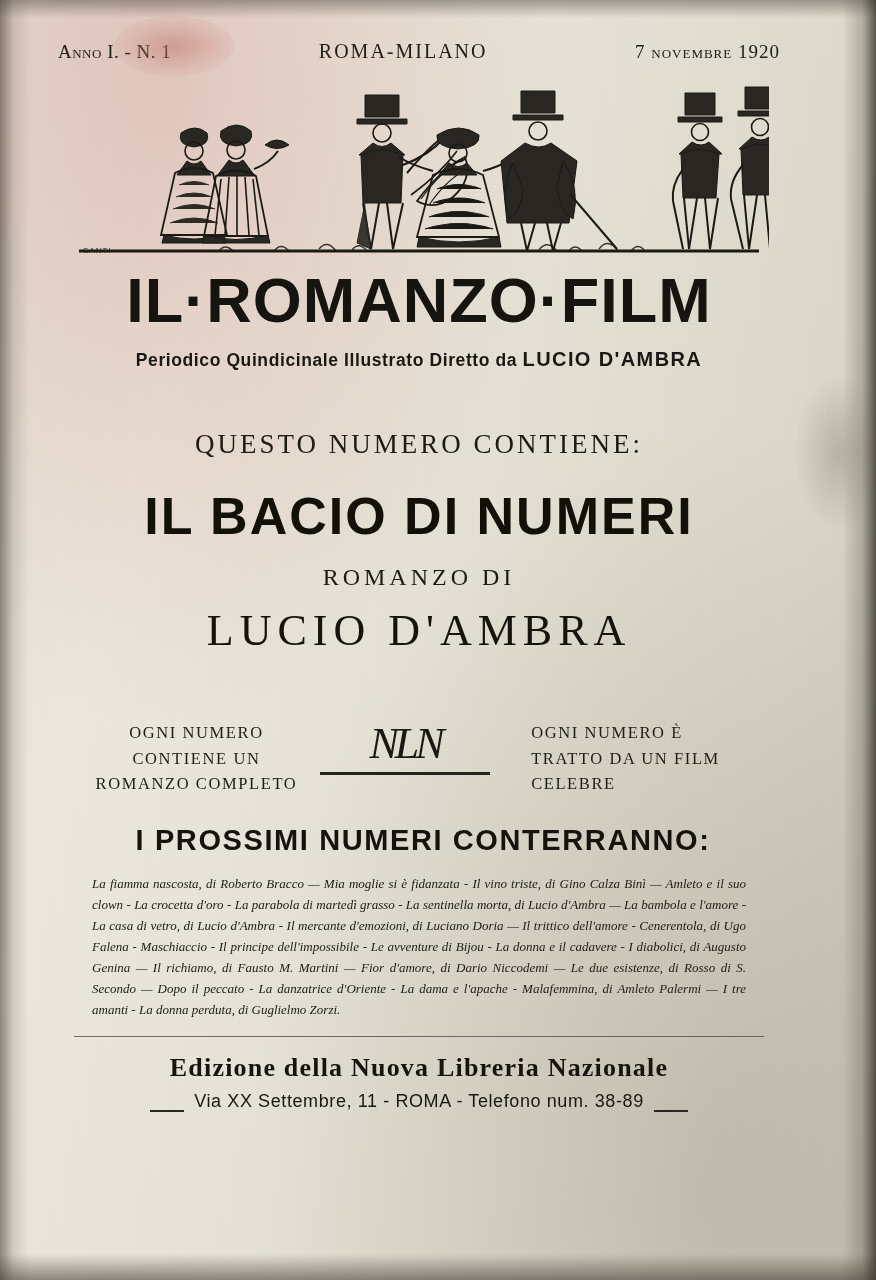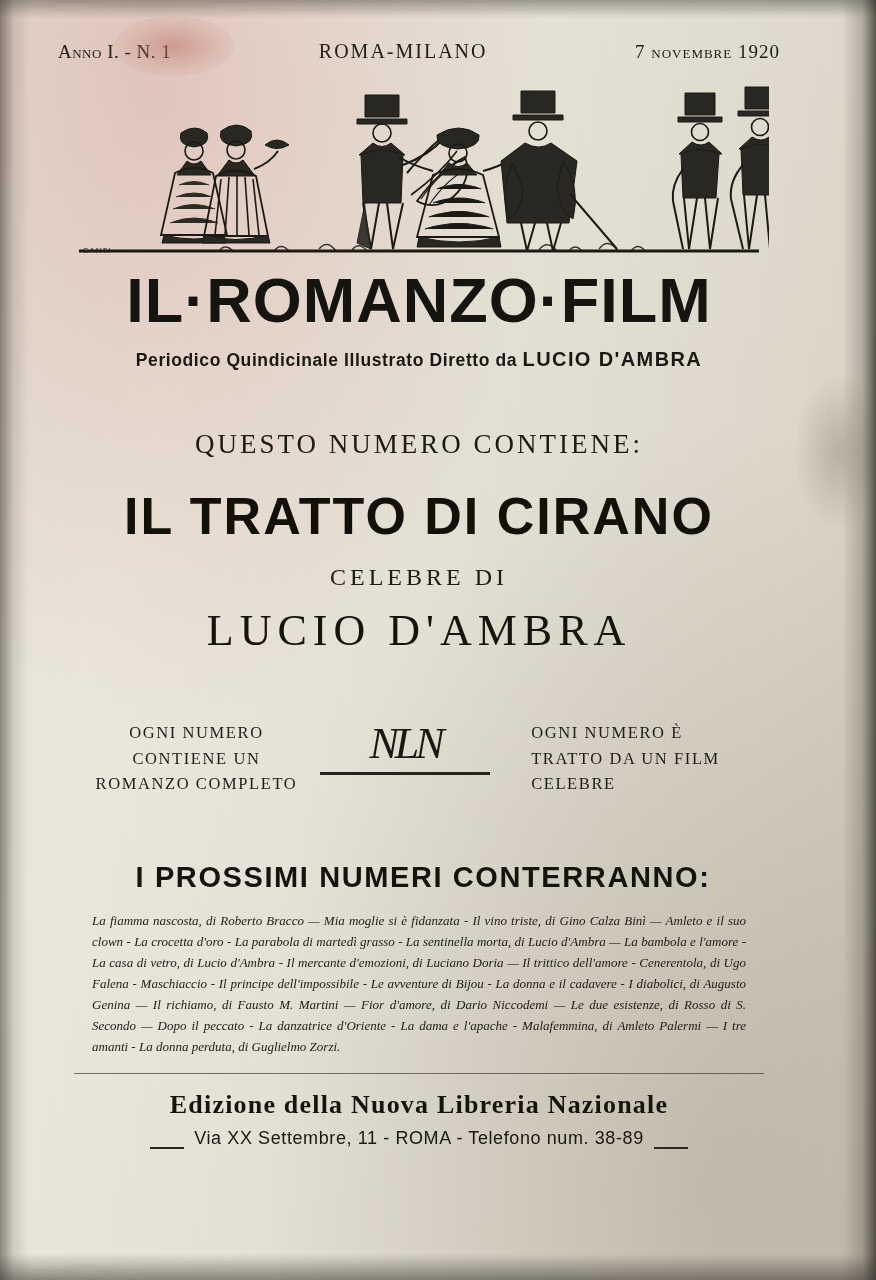--- a/index.html
+++ b/index.html
@@ -190,21 +190,21 @@
   }
   .monogram .rule {
     height: 3px;
     background: #26241e;
     margin: 6px auto 0 auto;
     width: 170px;
   }
 
   
   .next-head {
-    margin: 64px 0 0 0;
+    margin: 27px 0 0 0;
     padding-left: 8px;
     font-family: "Liberation Sans", sans-serif;
     font-weight: 700;
     font-size: 29px;
     letter-spacing: 1.6px;
     color: #16140e;
     text-align: center;
   }
   .next-body {
     margin: 16px 58px 0 58px;
@@ -401,22 +401,22 @@
       </svg>
       <div class="signature">SANTI</div>
     </div>
 
     <div class="title">IL·ROMANZO·FILM</div>
     <div class="subtitle">
       <span>Periodico Quindicinale Illustrato Diretto da </span><span class="big">LUCIO D'AMBRA</span>
     </div>
 
     <div class="contains">QUESTO NUMERO CONTIENE:</div>
-    <div class="main-title">IL TRATTO DI CIRANO</div>
-    <div class="romanzo-di">CELEBRE DI</div>
+    <div class="main-title">IL BACIO DI NUMERI</div>
+    <div class="romanzo-di">ROMANZO DI</div>
     <div class="author">LUCIO D'AMBRA</div>
 
     <div class="notes">
       <div class="note-col left">OGNI NUMERO CONTIENE UN ROMANZO COMPLETO</div>
       <div class="monogram">
         <div class="glyph">NLN</div>
         <div class="rule"></div>
       </div>
       <div class="note-col right">OGNI NUMERO È TRATTO DA UN FILM CELEBRE</div>
     </div>

